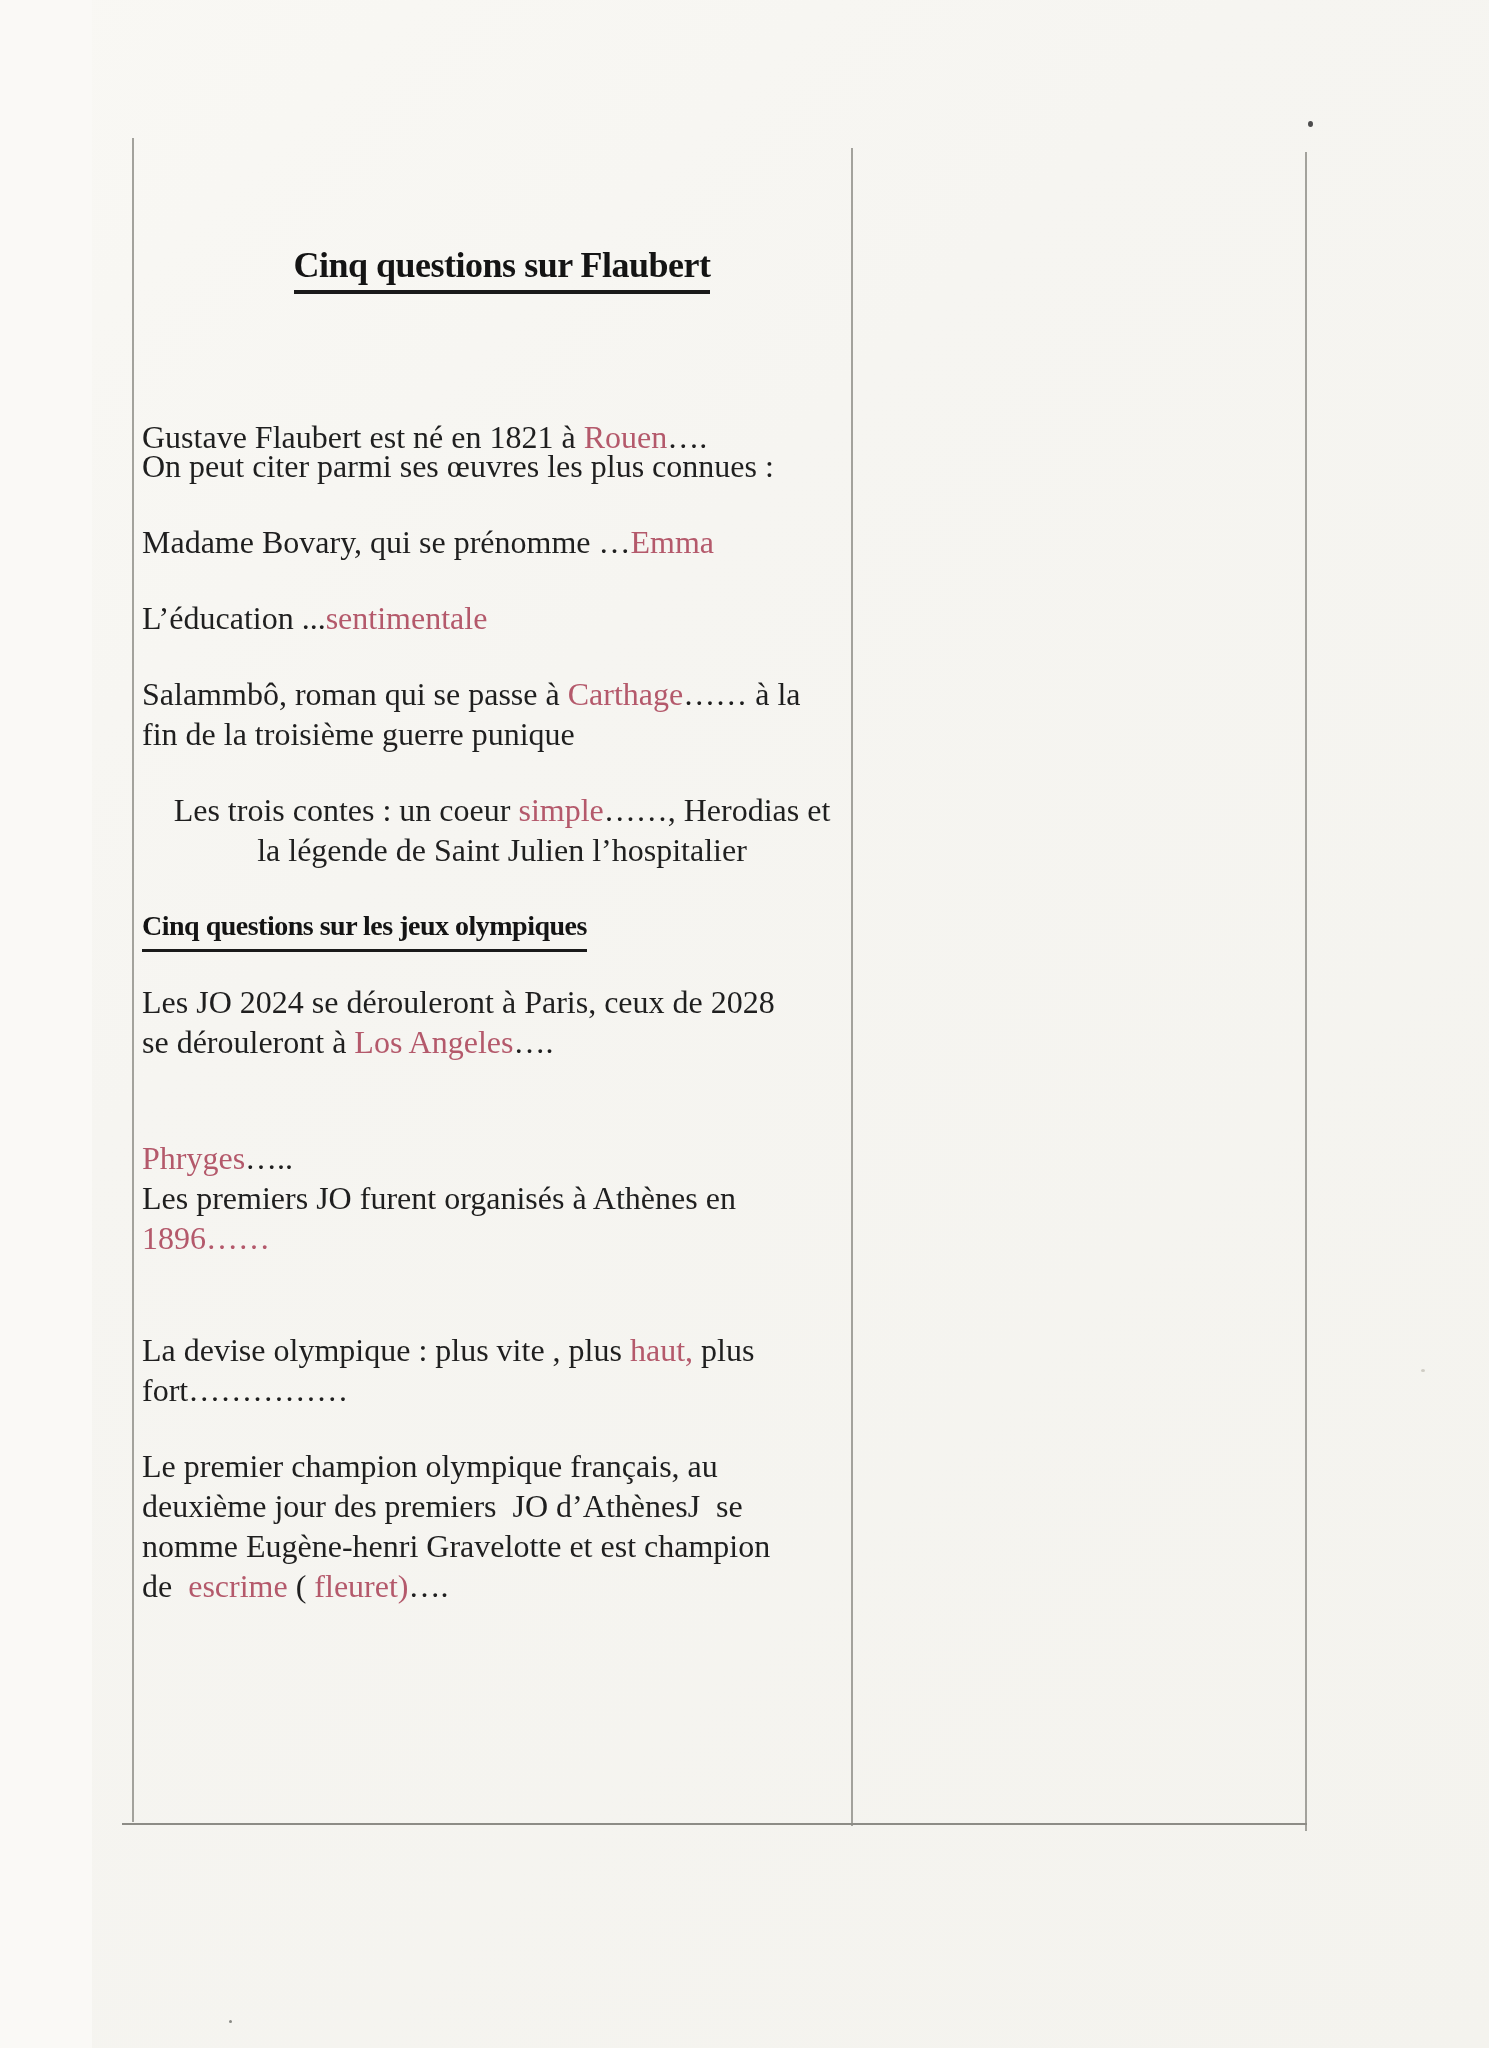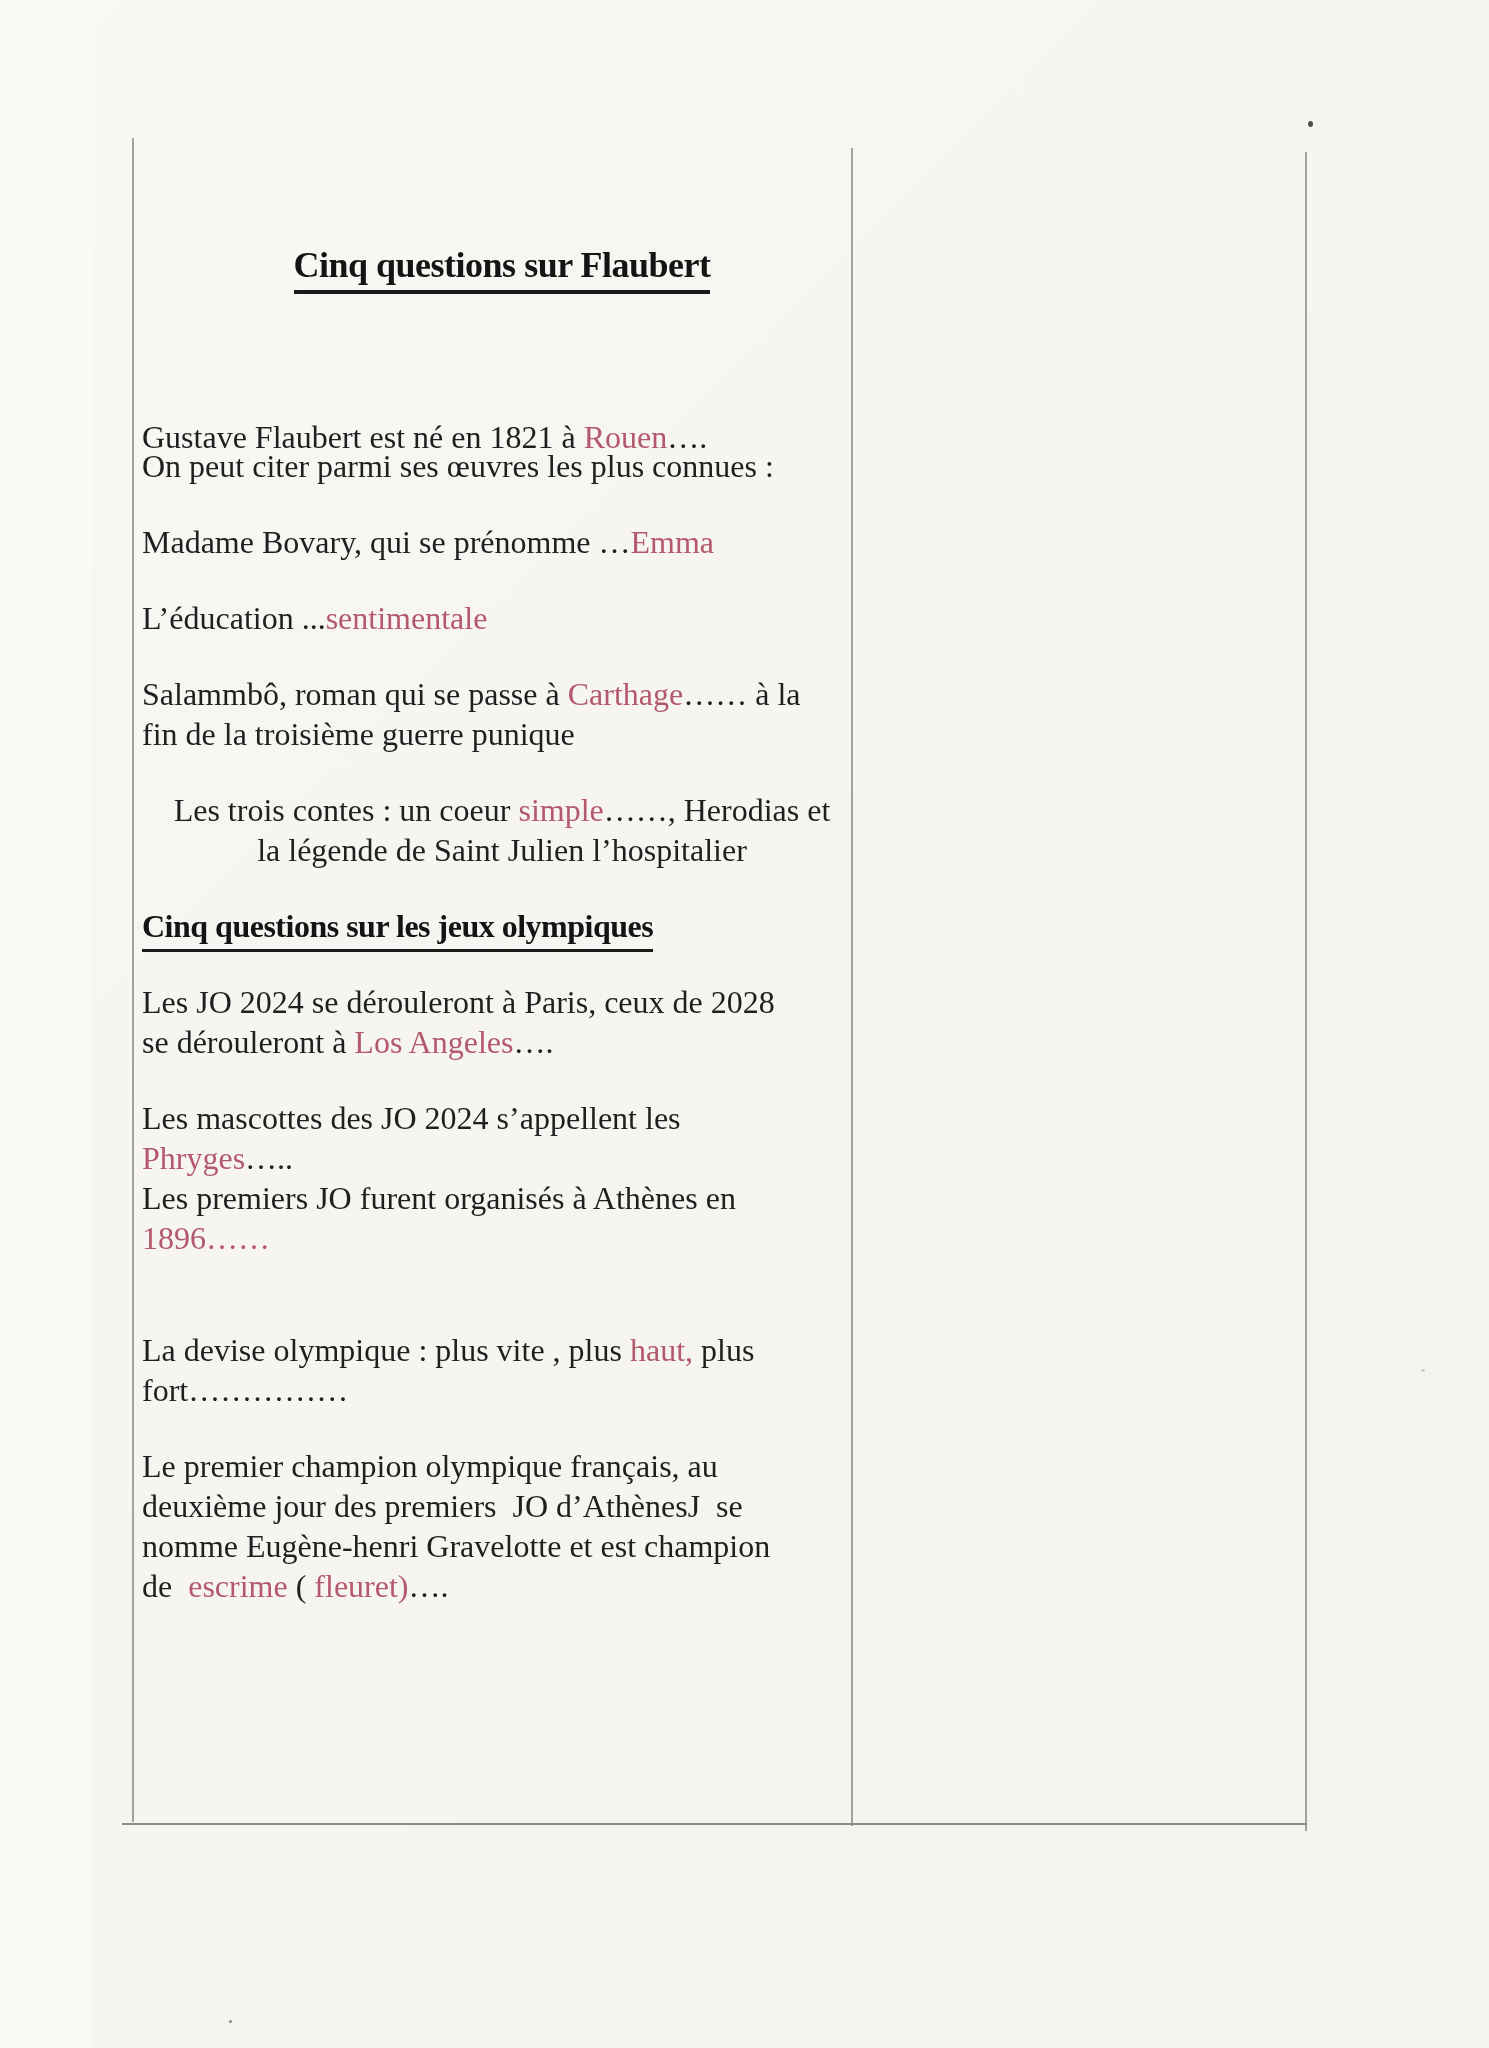--- a/index.html
+++ b/index.html
@@ -26,21 +26,21 @@
     font-size: 32px; line-height: 40px;
     color: #1f1f1f;
     white-space: pre-wrap;
     width: 720px;
   }
   h1.p {
     font-size: 36px; line-height: 44px; font-weight: bold;
     color: #141414; letter-spacing: -0.5px;
   }
   h2.p {
-    font-size: 32px; line-height: 40px; font-weight: bold;
+    font-size: 28px; line-height: 40px; font-weight: bold;
     color: #141414; letter-spacing: -0.5px;
   }
   .u {
     display: inline-block;
     border-bottom: 4px solid #1a1a1a;
     padding-bottom: 3px;
   }
   h2 .u { border-bottom-width: 3px; }
   .pink {  }
   .speck { position: absolute; border-radius: 50%; }
@@ -73,21 +73,21 @@
     <p class="p" style="top:598px;"><span>L’éducation ...</span><span class="pink" style="color: rgb(180, 89, 107);">sentimentale</span></p>
 
     <p class="p" style="top:674px;"><span>Salammbô, roman qui se passe à </span><span class="pink" style="color: rgb(180, 89, 107);">Carthage</span><span>…… à la</span><br><span>fin de la troisième guerre punique</span></p>
 
     <p class="p" style="top:790px;text-align:center;"><span>Les trois contes : un coeur </span><span class="pink" style="color: rgb(180, 89, 107);">simple</span><span>……, Herodias et</span><br><span>la légende de Saint Julien l’hospitalier</span></p>
 
     <h2 class="p" style="top:906px;"><span class="u">Cinq questions sur les jeux olympiques</span></h2>
 
     <p class="p" style="top:982px;"><span>Les JO 2024 se dérouleront à Paris, ceux de 2028</span><br><span>se dérouleront à </span><span class="pink" style="color: rgb(180, 89, 107);">Los Angeles</span><span>….</span></p>
 
-    <p class="p" style="top:1098px;"><span>Les mascottes des JO 2024 s’appellent les</span><br><span class="pink" style="color: rgb(180, 89, 107);">Phryges</span><span>…..</span></p>
+    <p class="p" style="top:1098px;"><br><span class="pink" style="color: rgb(180, 89, 107);">Phryges</span><span>…..</span></p>
 
     <p class="p" style="top:1178px;"><span>Les premiers JO furent organisés à Athènes en</span><br><span class="pink" style="color: rgb(180, 89, 107);">1896……</span></p>
 
     <p class="p" style="top:1330px;"><span>La devise olympique : plus vite , plus </span><span class="pink" style="color: rgb(180, 89, 107);">haut,</span><span> plus</span><br><span>fort……………</span></p>
 
     <p class="p" style="top:1446px;"><span>Le premier champion olympique français, au</span><br><span>deuxième jour des premiers  JO d’AthènesJ  se</span><br><span>nomme Eugène-henri Gravelotte et est champion</span><br><span>de  </span><span class="pink" style="color: rgb(180, 89, 107);">escrime</span><span> ( </span><span class="pink" style="color: rgb(180, 89, 107);">fleuret)</span><span>….</span></p>
 
   </div>
 </div>
 

